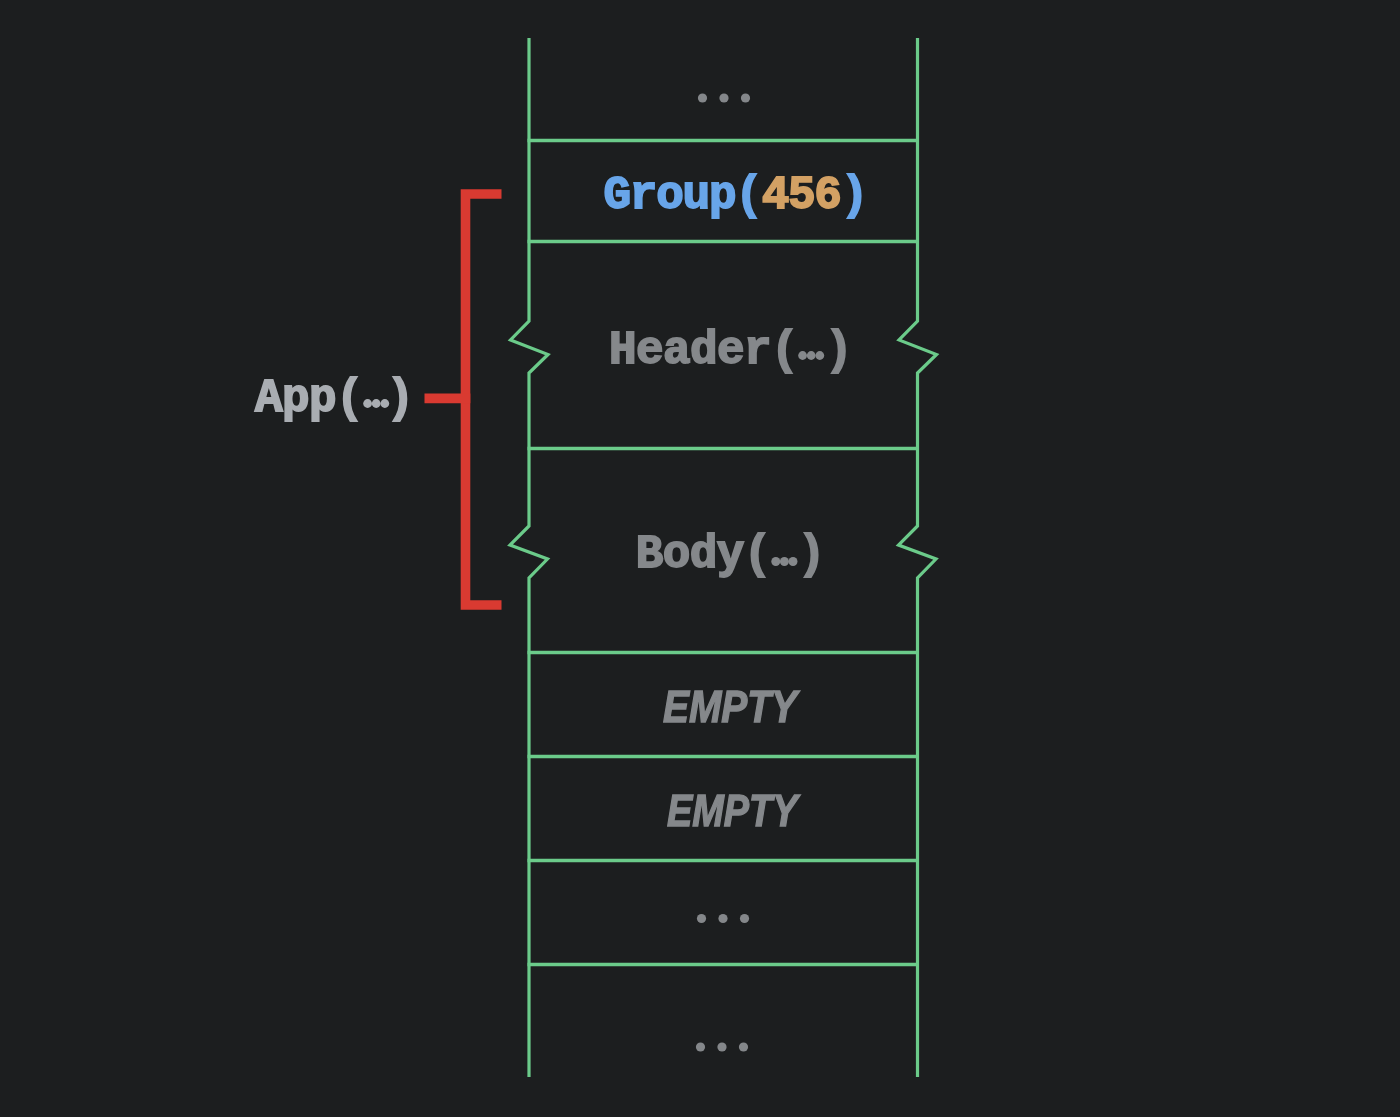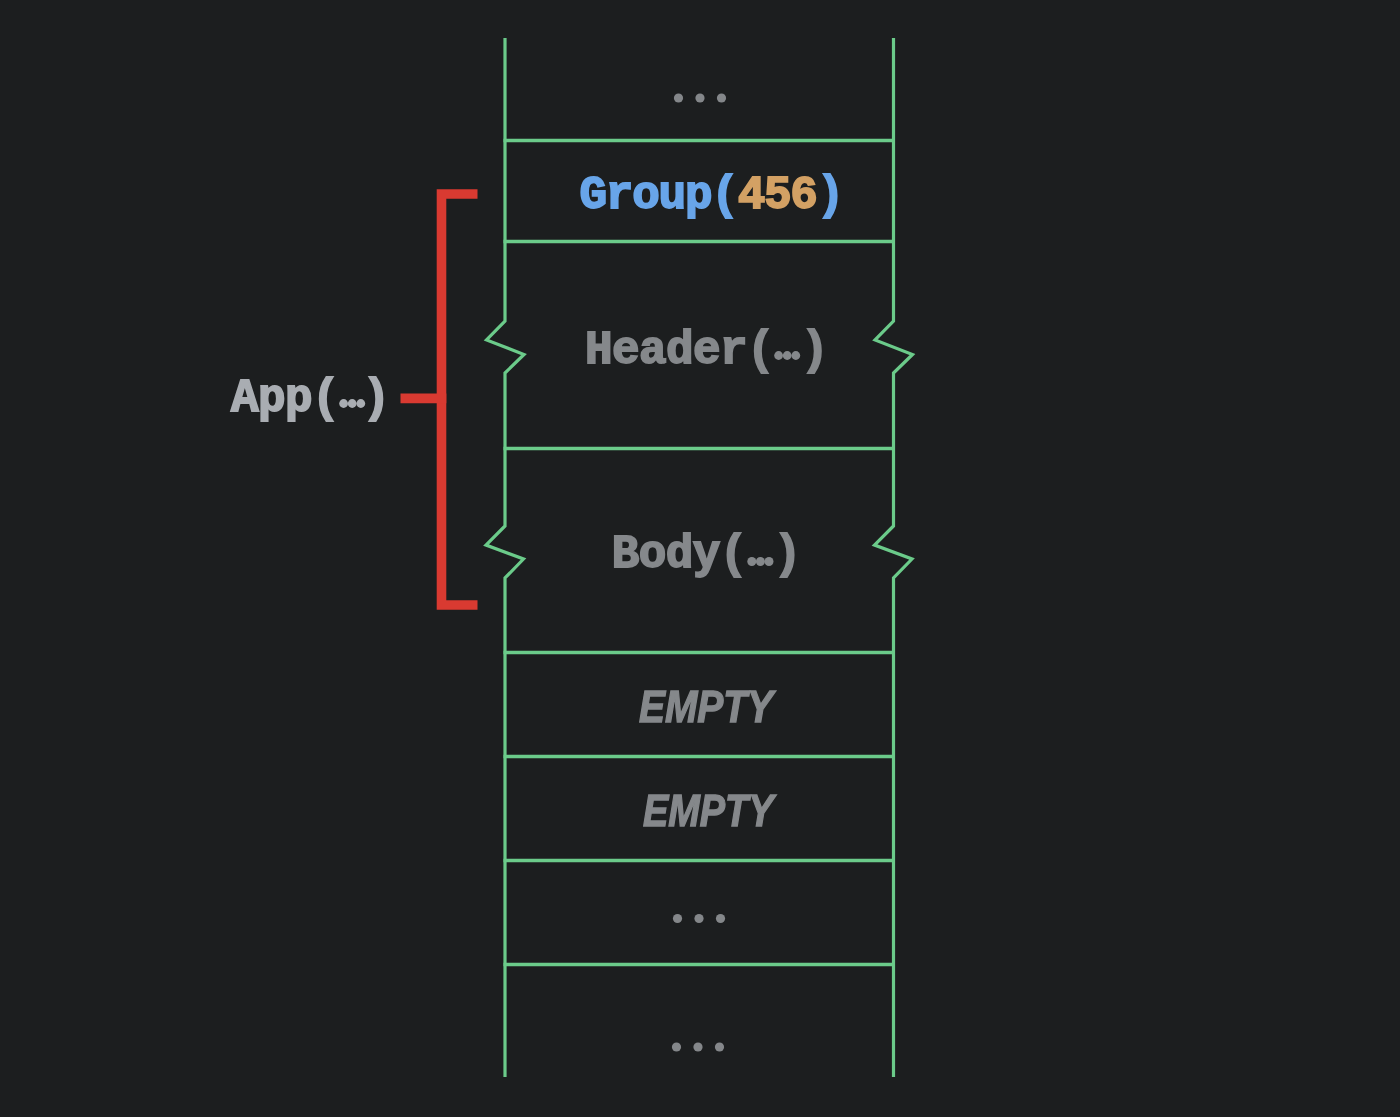--- a/index.html
+++ b/index.html
@@ -1,16 +1,16 @@
 <!DOCTYPE html>
 <html><head>
 <meta charset="utf-8">
 <style>
   html,body{margin:0;padding:0;background:#1c1e1f;}
-  .wrap{position:relative;width:1364px;height:1117px;background:#1c1e1f;overflow:hidden;}
+  .wrap{position:relative;width:1364px;height:1117px;background:#1c1e1f;overflow:hidden;padding-left:24px;}
   text{font-family:"Liberation Mono",monospace;font-weight:bold;}
   .mono{font-size:46px;letter-spacing:-0.6px;paint-order:stroke fill;stroke-width:1.8px;}
   .emp{font-family:"Liberation Sans",sans-serif;font-style:italic;font-weight:bold;font-size:45px;fill:#85888b;stroke:#85888b;stroke-width:1.4px;paint-order:stroke fill;}
 </style>
 </head>
 <body>
 <div class="wrap">
 <svg width="1400" height="1117" viewBox="0 0 1400 1117" xmlns="http://www.w3.org/2000/svg">
   <rect x="0" y="0" width="1400" height="1117" fill="#1c1e1f"></rect>
   <g stroke="#6bcb8a" stroke-width="3.2" fill="none" stroke-linejoin="miter">

